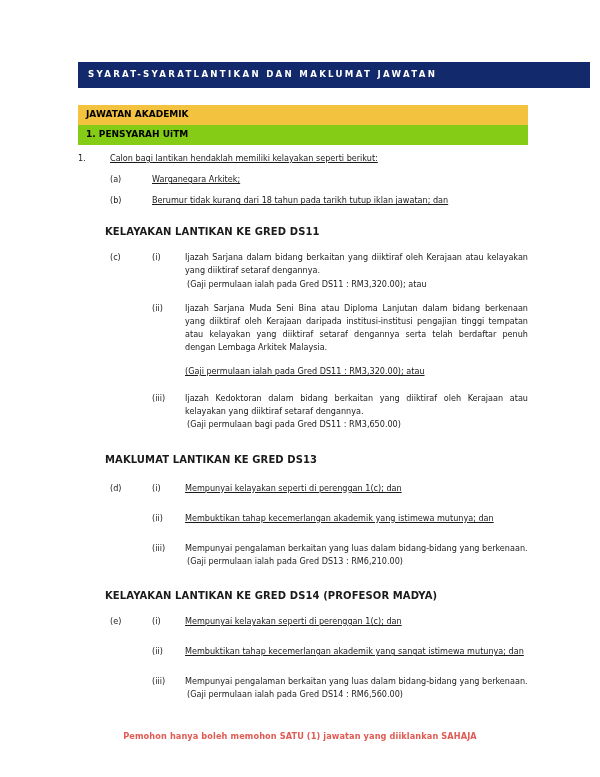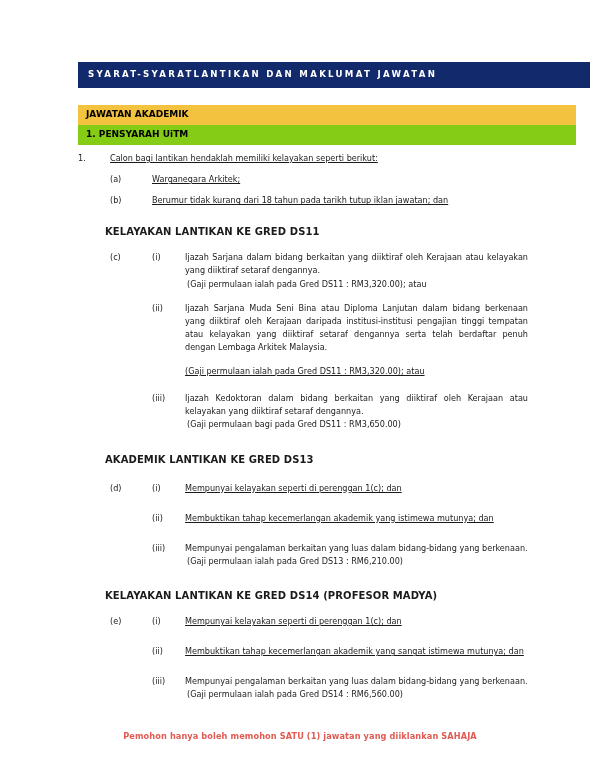--- a/index.html
+++ b/index.html
@@ -38,21 +38,21 @@
     padding: 8px 10px 9px 10px;
     box-sizing: border-box;
     width: 512px;
     line-height: 1.1;
   }
 
   
   .bar-group { margin-top: 17px; width: 450px; }
   .bar {
     box-sizing: border-box;
-    width: 498px;
+    width: 450px;
     padding: 4px 12px 5px 8px;
     font-size: 9px;
     font-weight: bold;
     color: #000000;
     line-height: 1.2;
   }
   .bar-gold { background: #f3c23f; }
   .bar-purple { background: #84cc16; }
 
   
@@ -183,21 +183,21 @@
         <div class="col-alpha"></div>
         <div class="col-rom">(iii)</div>
         <div class="col-text">
           <span>Ijazah Kedoktoran dalam bidang berkaitan yang diiktiraf oleh Kerajaan atau kelayakan yang diiktiraf setaraf dengannya.</span>
           <div class="salary salary-ind">(Gaji permulaan bagi pada Gred DS11 : RM3,650.00)</div>
         </div>
       </div>
 
       <div class="spacer-20"></div>
 
-      <div class="section-head">AKADEMIK LANTIKAN KE GRED DS13</div>
+      <div class="section-head">MAKLUMAT LANTIKAN KE GRED DS13</div>
 
       <div class="spacer-14"></div>
 
       <div class="row">
         <div class="col-num"></div>
         <div class="col-alpha">(d)</div>
         <div class="col-rom">(i)</div>
         <div class="col-text nojust">Mempunyai kelayakan seperti di perenggan 1(c); dan</div>
       </div>
 

